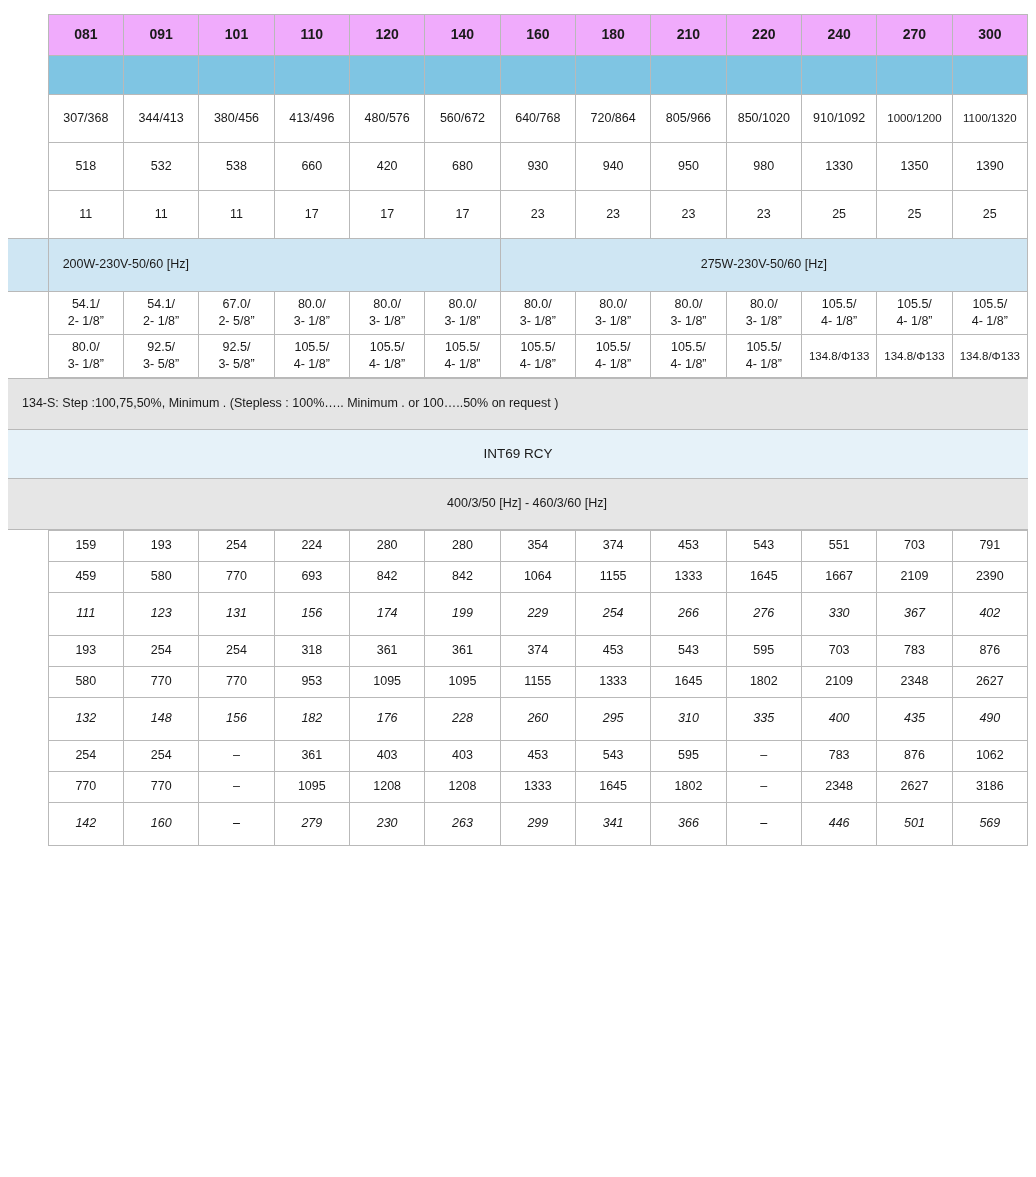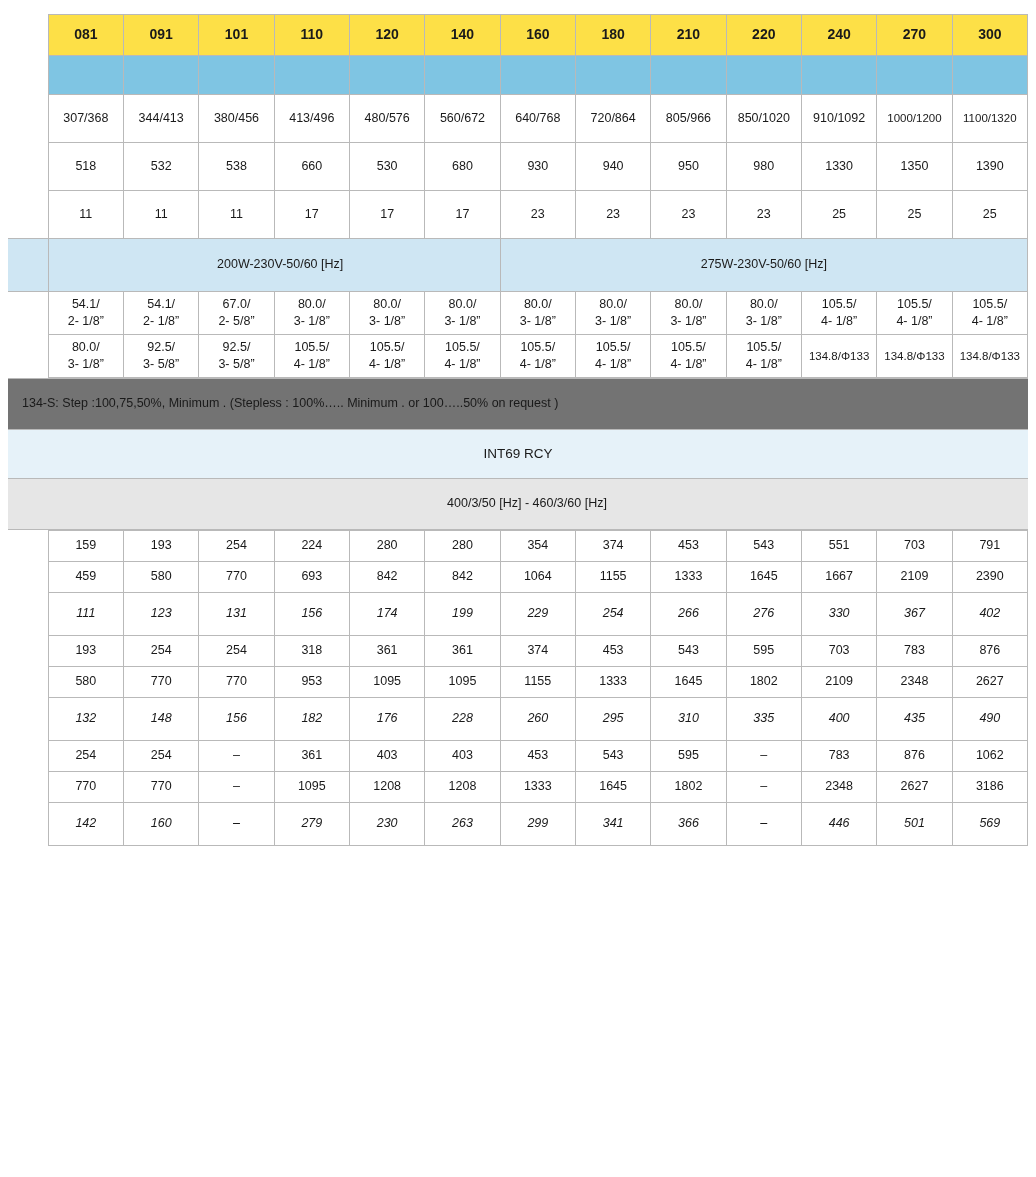--- a/index.html
+++ b/index.html
@@ -41,44 +41,44 @@
   td.stub {
     border: none;
     background: transparent;
   }
   td.stub-blue {
     border: 1px solid #b9b9b9;
     border-left: none;
     background: #cfe6f3;
   }
   .blue-head {
-    background: #fde047;
+    background: #f0abfc;
     font-weight: bold;
     font-size: 14px;
     height: 40px;
   }
   .blue-blank {
     background: #7fc5e3;
     height: 38px;
   }
   .data-row td { height: 47px; }
   .data-row-md td { height: 42px; }
 
   .band-lightblue {
     background: #cfe6f3;
     height: 52px;
     font-size: 12.5px;
     text-align: center;
   }
   .band-lightblue.left {
-    text-align: center;
+    text-align: left;
     padding-left: 14px;
   }
   .band-white {
-    background: #737373;
+    background: #e5e5e5;
     height: 50px;
     text-align: left;
     padding-left: 14px;
     font-size: 12.5px;
     border-left: none;
     border-right: none;
   }
   .band-pale {
     background: #e6f2f9;
     height: 48px;
@@ -184,21 +184,21 @@
         <td class="nowrap-small">1000/1200</td>
         <td class="nowrap-small">1100/1320</td>
       </tr>
 
       <tr class="data-row">
         <td class="stub"></td>
         <td>518</td>
         <td>532</td>
         <td>538</td>
         <td>660</td>
-        <td>530</td>
+        <td>420</td>
         <td>680</td>
         <td>930</td>
         <td>940</td>
         <td>950</td>
         <td>980</td>
         <td>1330</td>
         <td>1350</td>
         <td>1390</td>
       </tr>
 

